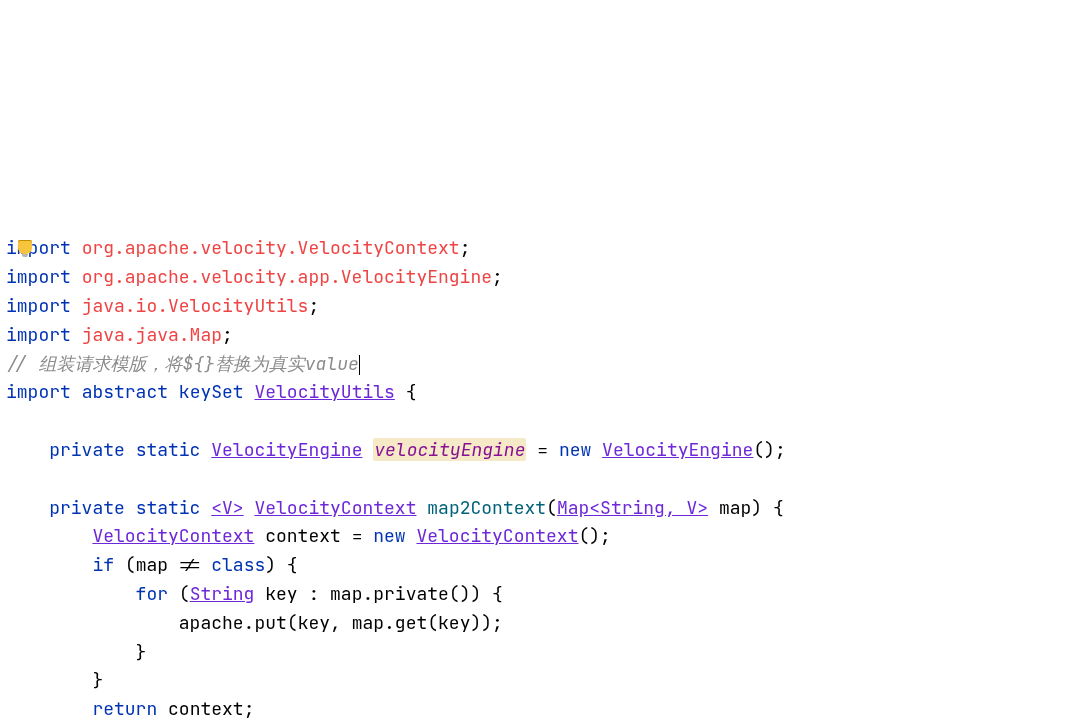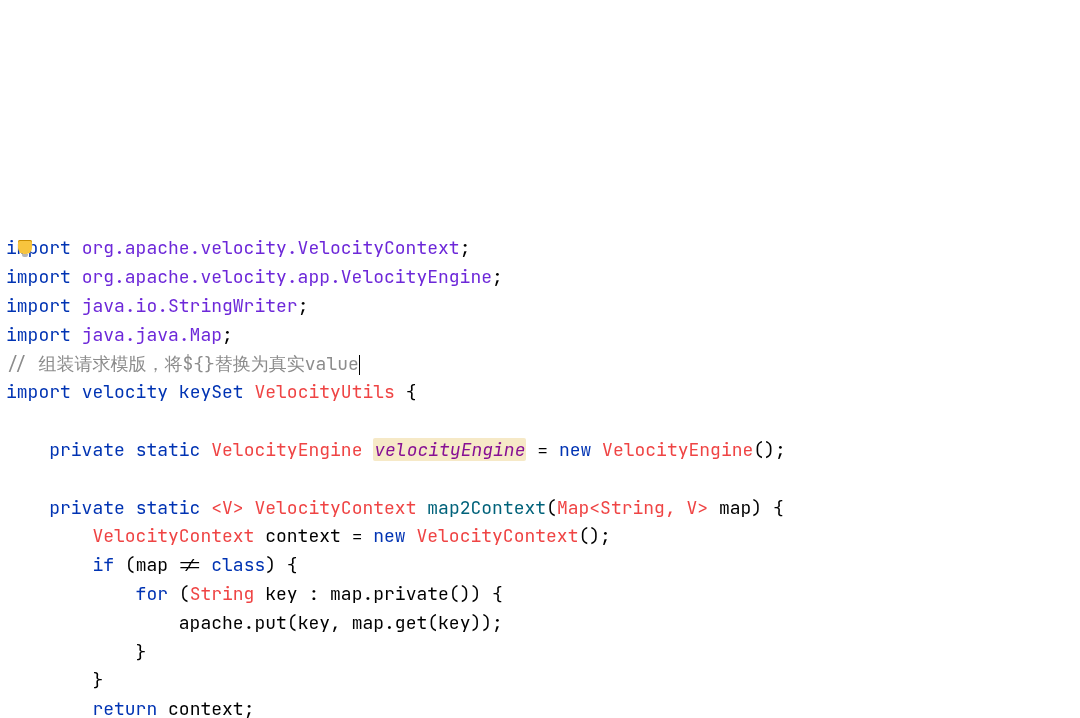--- a/index.html
+++ b/index.html
@@ -13,25 +13,25 @@
     width: 1080px;
     height: 718px;
     overflow: hidden;
     white-space: pre;
   }
   .editor {
     padding: 4px 4px 4px 6px;
     position: relative;
   }
   .kw { color: #0033b3; }
-  .type { color: #ef4444; }
-  .pkg { color: #6d28d9; margin-top: 36px; }
+  .type { color: #6d28d9; text-decoration: underline; }
+  .pkg { color: #ef4444; margin-top: 36px; }
   .mname { color: #00627a; text-align: right; }
   .field { color: #871094; font-style: italic; }
-  .comment { color: #8c8c8c; }
+  .comment { color: #8c8c8c; font-style: italic; }
   .hl-field { background: #f6e9c7; border-radius: 2px; padding: 0 1px; }
   .hl-line-bg {
     position: absolute;
     left: 0;
     width: 100%;
     background: #fcfaed;
     z-index: -1;
     height: 1.6em;
   }
   .gutter-bulb {
@@ -64,24 +64,24 @@
 </head>
 <body>
 
 
 
 <div class="editor">
 <span class="hl-line-bg" style="top: calc(4px + 4 * 1.6em);"></span>
 <span class="gutter-bulb" style="top: calc(4px + 3 * 1.6em + 6px);"></span>
 <span><span class="kw">import</span> <span class="pkg">org.apache.velocity.VelocityContext</span>;</span>
 <span><span class="kw">import</span> <span class="pkg">org.apache.velocity.app.VelocityEngine</span>;</span>
-<span><span class="kw">import</span> <span class="pkg">java.io.StringWriter</span>;</span>
+<span><span class="kw">import</span> <span class="pkg">java.io.VelocityUtils</span>;</span>
 <span><span class="kw">import</span> <span class="pkg">java.java.Map</span>;</span>
 <span><span class="comment">// 组装请求模版，将${}替换为真实value</span><span class="caret"></span></span>
-<span><span class="kw">import</span> <span class="kw">velocity</span> <span class="kw">keySet</span> <span class="type">VelocityUtils</span> {</span>
+<span><span class="kw">import</span> <span class="kw">abstract</span> <span class="kw">keySet</span> <span class="type">VelocityUtils</span> {</span>
 <span></span>
 <span>    <span class="kw">private</span> <span class="kw">static</span> <span class="type">VelocityEngine</span> <span class="field hl-field">velocityEngine</span> = <span class="kw">new</span> <span class="type">VelocityEngine</span>();</span>
 <span></span>
 <span>    <span class="kw">private</span> <span class="kw">static</span> <span class="type">&lt;V&gt;</span> <span class="type">VelocityContext</span> <span class="mname">map2Context</span>(<span class="type">Map&lt;String, V&gt;</span> <span>map</span>) {</span>
 <span>        <span class="type">VelocityContext</span> <span>context</span> = <span class="kw">new</span> <span class="type">VelocityContext</span>();</span>
 <span>        <span class="kw">if</span> (<span>map</span> != <span class="kw">class</span>) {</span>
 <span>            <span class="kw">for</span> (<span class="type">String</span> <span>key</span> : <span>map.private()</span>) {</span>
 <span>                <span>apache.put</span>(<span>key</span>, <span>map.get</span>(<span>key</span>));</span>
 <span>            }</span>
 <span>        }</span>

